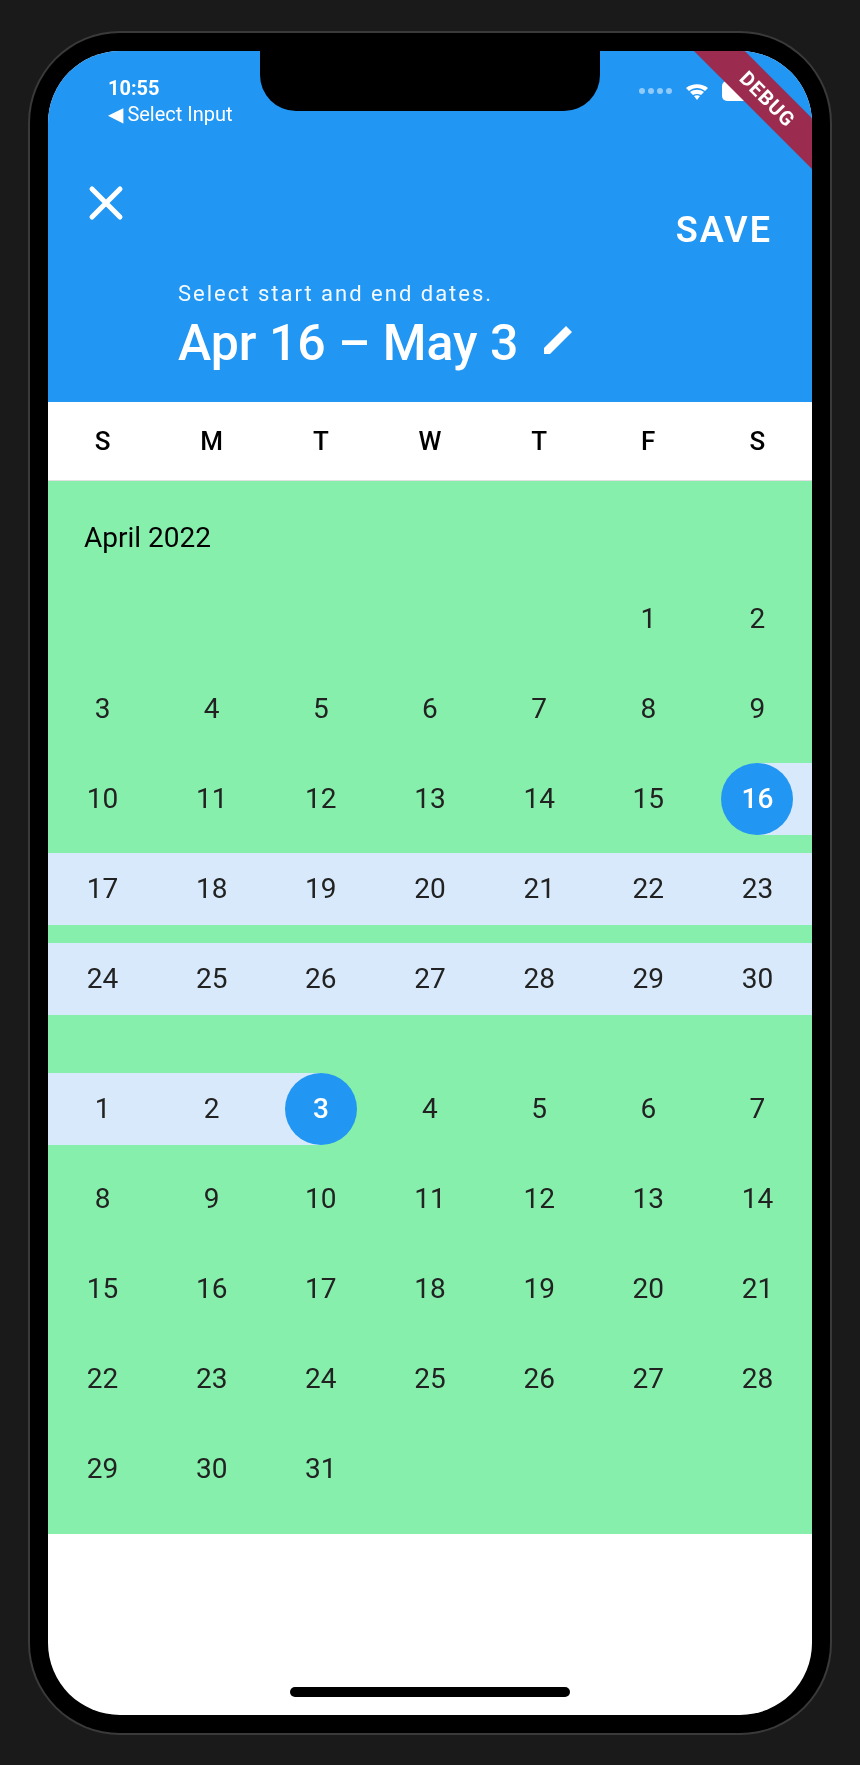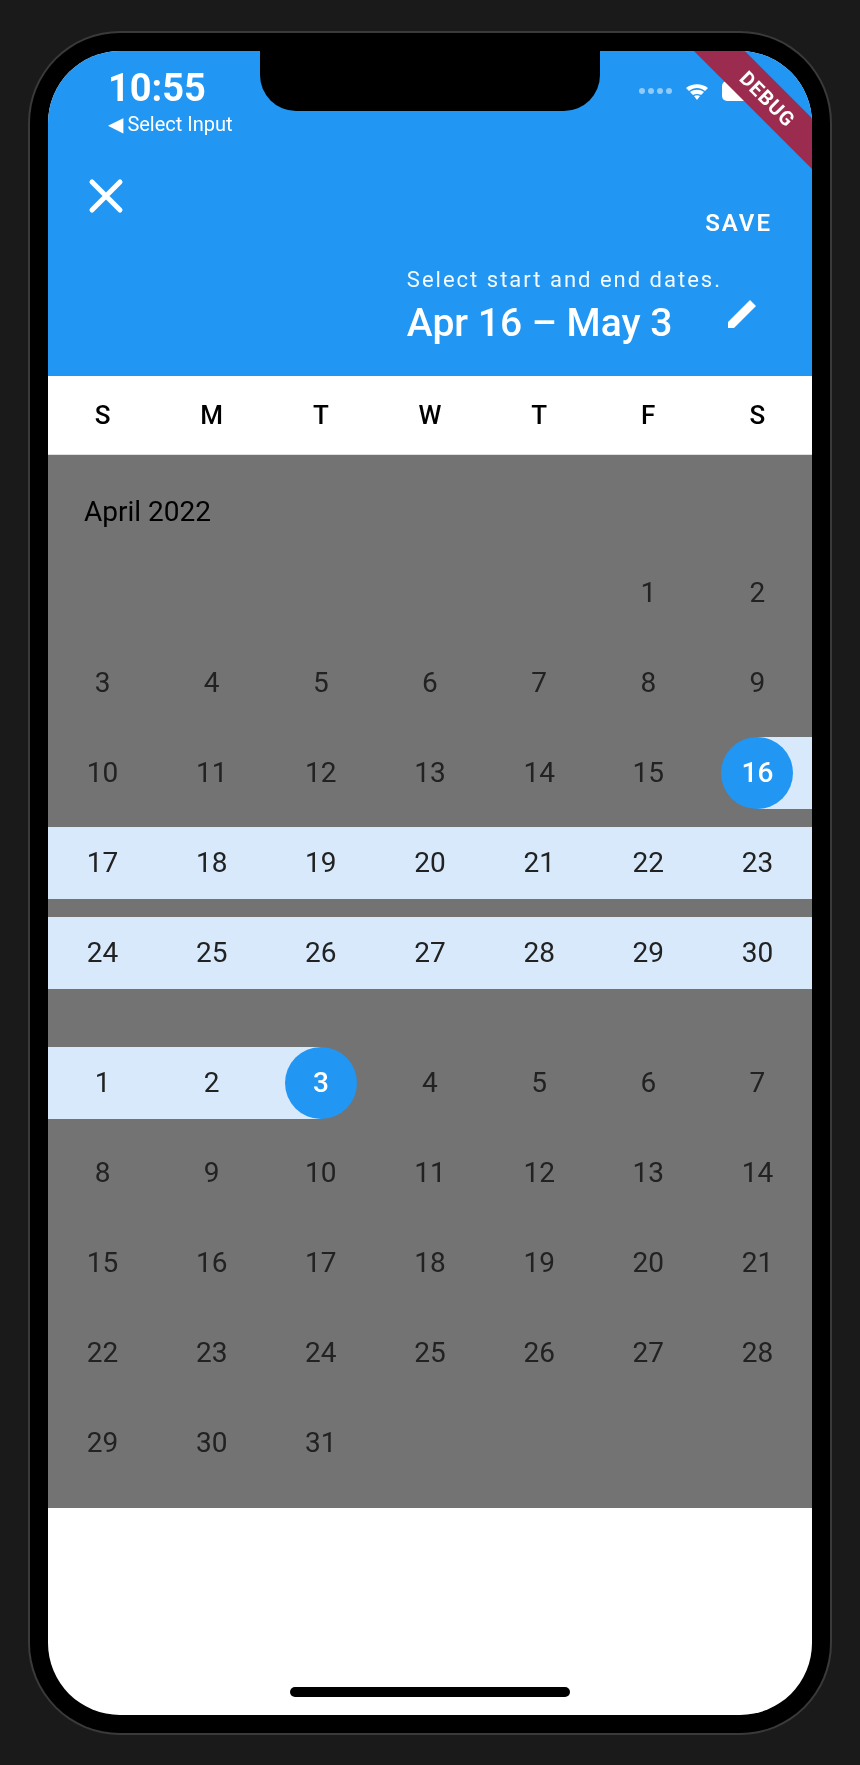--- a/index.html
+++ b/index.html
@@ -61,60 +61,61 @@
     position: relative;
   }
   .status-bar {
     display: flex;
     justify-content: space-between;
     align-items: center;
     padding: 0 40px 0 60px;
     height: 60px;
   }
   .status-left { display: flex; flex-direction: column; gap: 2px; }
-  .status-time { font-size: 38px; font-weight: 700; }
+  .status-time { font-size: 20px; font-weight: 700; }
   .status-back { font-size: 20px; display: flex; align-items: center; gap: 4px; }
   .status-right { display: flex; align-items: center; gap: 10px; margin-top:-20px;}
   .dots { display: flex; gap: 3px; }
   .dot { width: 6px; height: 6px; border-radius: 50%; background: rgba(255,255,255,0.5); }
   .wifi-icon svg, .battery-icon svg { display: block; }
   .toolbar {
     display: flex;
     justify-content: space-between;
     align-items: center;
     padding: 30px 40px 10px 40px;
   }
   .close-btn { font-size: 44px; font-weight: 300; cursor: pointer; line-height: 1; }
-  .save-btn { font-size: 24px; font-weight: 600; letter-spacing: 2px; cursor: pointer; margin-top: 48px; }
+  .save-btn { font-size: 36px; font-weight: 600; letter-spacing: 2px; cursor: pointer; margin-top: 48px; }
   .title-block {
-    padding: 20px 40px 30px 130px;
-    display: flex;
-    justify-content: flex-end;
+    padding: 20px 32px 30px 130px;
+    display: flex;
+    justify-content: flex-start;
     align-items: flex-end;
+    gap: 20px;
   }
   .title-text { display: flex; flex-direction: column; gap: 8px; }
   .subtitle { font-size: 22px; letter-spacing: 2px; opacity: 0.95; }
-  .range-title { font-size: 39px; font-weight: 500; }
+  .range-title { font-size: 50px; font-weight: 500; }
   .edit-btn { cursor: pointer; margin-bottom: 8px; margin-right: 10px;}
   .weekday-row {
     display: grid;
     grid-template-columns: repeat(7, 1fr);
     background: #fff;
     border-bottom: 1px solid #e0e0e0;
     box-shadow: 0 2px 3px rgba(0,0,0,0.05);
   }
   .weekday {
     text-align: center;
     padding: 24px 0;
     font-size: 26px;
     font-weight: 500;
     color: #000;
   }
   .calendar-body {
-    background: #737373;
+    background: #86efac;
     padding-bottom: 20px;
   }
   .month-block { padding-top: 40px; }
   .month-label {
     font-size: 28px;
     padding: 0 0 20px 36px;
     color: #000;
   }
   .week-row {
     display: grid;

